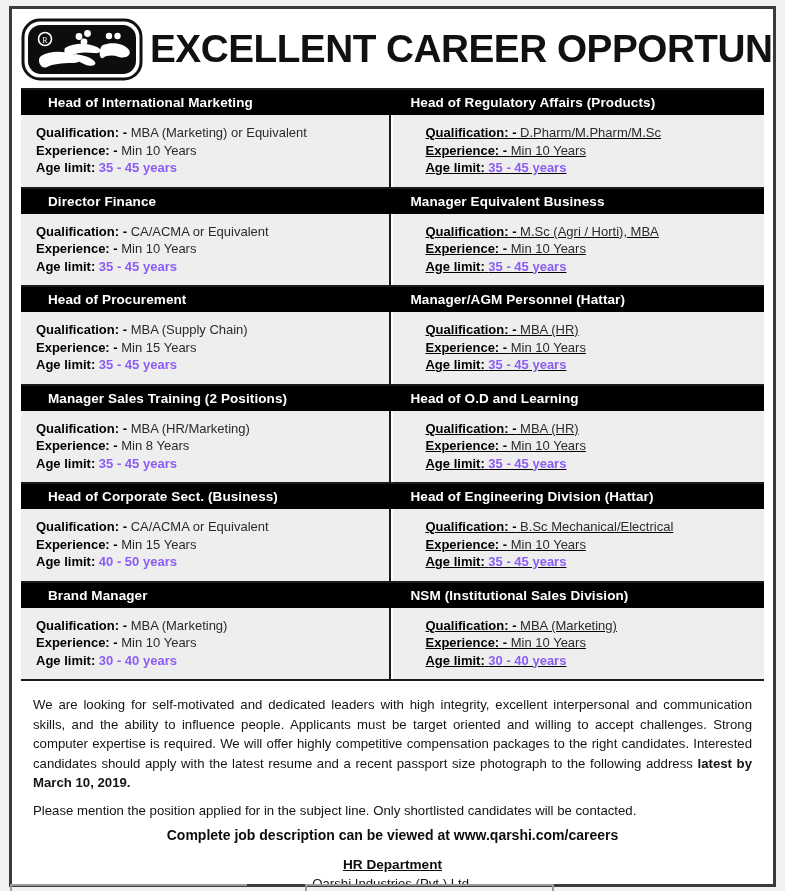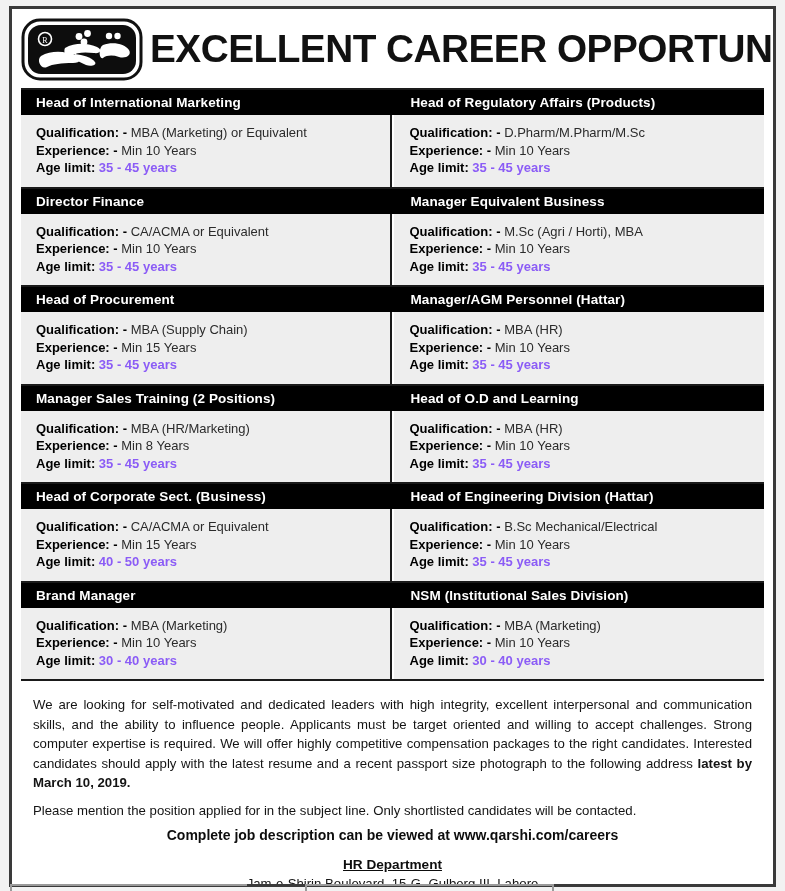--- a/index.html
+++ b/index.html
@@ -106,21 +106,21 @@
     display: flex;
     height: 25px;
     align-items: center;
   }
   .bar .bar-cell {
     flex: 1 1 50%;
     color: #ffffff;
     font-size: 13.5px;
     font-weight: bold;
     letter-spacing: 0.1px;
-    padding-left: 15px;
+    padding-left: 27px;
     box-sizing: border-box;
     white-space: nowrap;
     overflow: hidden;
   }
   .bar .bar-cell.right { padding-left: 18px; }
 
   .body-cells {
     display: flex;
     background: #ffffff;
     border-bottom: 2px solid #1a1a1a;
@@ -129,21 +129,21 @@
     flex: 1 1 50%;
     background: #eeeeee;
     padding: 9px 10px 10px 15px;
     box-sizing: border-box;
     min-height: 68px;
   }
   .cell.left {
     border-right: 2px solid #1a1a1a;
     margin-right: 2px;
   }
-  .cell.right { padding-left: 16px; }
+  .cell.right { padding-left: 32px; text-decoration: underline; }
 
   .line {
     font-size: 13px;
     line-height: 17.5px;
     color: #151515;
     white-space: nowrap;
   }
   .line .lbl {
     font-weight: bold;
     color: #000000;
@@ -387,20 +387,21 @@
     </div>
 
     <div class="notes">
       <p class="para"><span>We are looking for self-motivated and dedicated leaders with high integrity, excellent interpersonal and communication skills, and the ability to influence people. Applicants must be target oriented and willing to accept challenges. Strong computer expertise is required. We will offer highly competitive compensation packages to the right candidates. Interested candidates should apply with the latest resume and a recent passport size photograph to the following address </span><b>latest by March 10, 2019.</b></p>
 
       <div class="subject-line">Please mention the position applied for in the subject line. Only shortlisted candidates will be contacted.</div>
       <div class="desc-line">Complete job description can be viewed at www.qarshi.com/careers</div>
 
       <div class="contact">
         <div class="dept">HR Department</div>
+        <div class="cl">Qarshi Industries (Pvt.) Ltd.</div>
         <div class="cl">Jam-e-Shirin Boulevard, 15-G, Gulberg III, Lahore</div>
 
       </div>
     </div>
 
   </div>
 
   <div class="bottom-stub">
     <div class="stub-a"></div>
     <div class="stub-b"></div>

